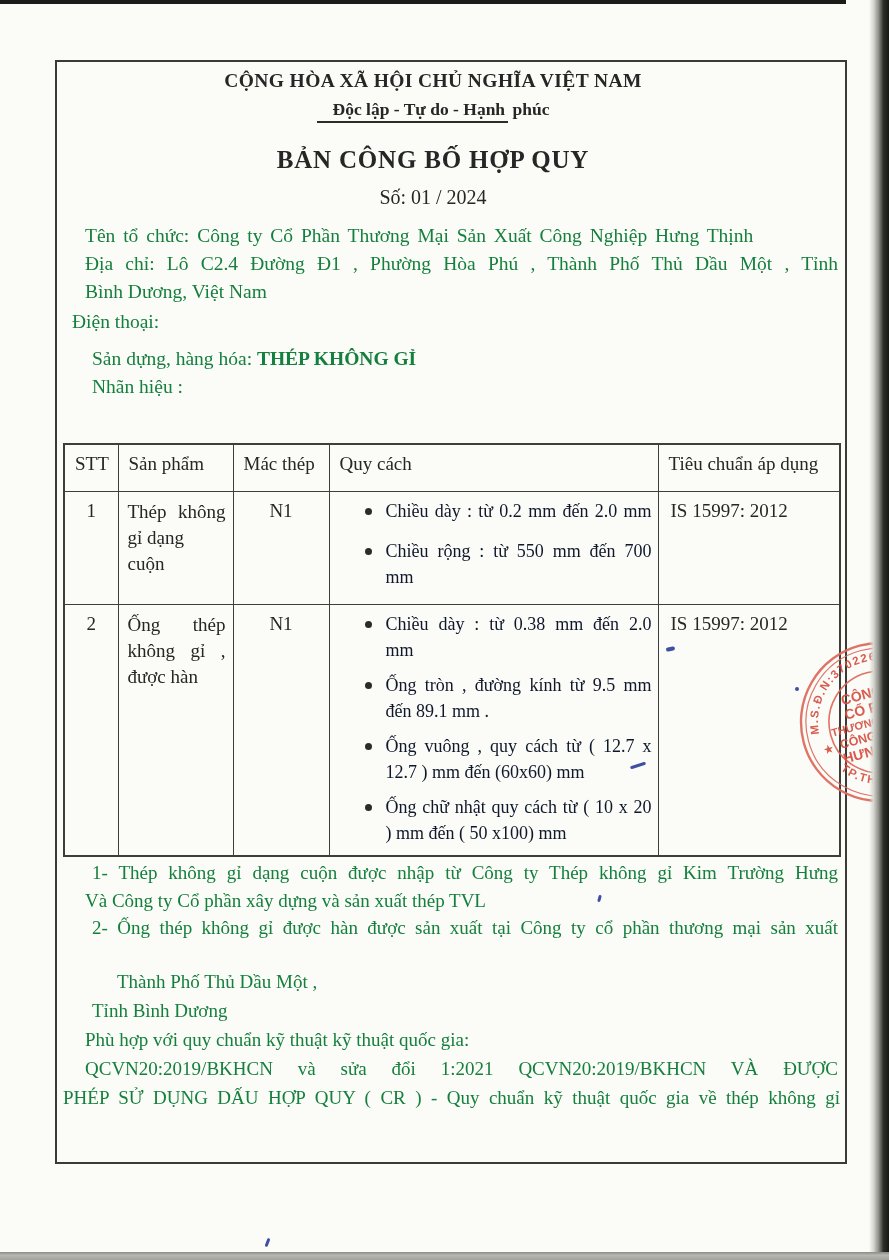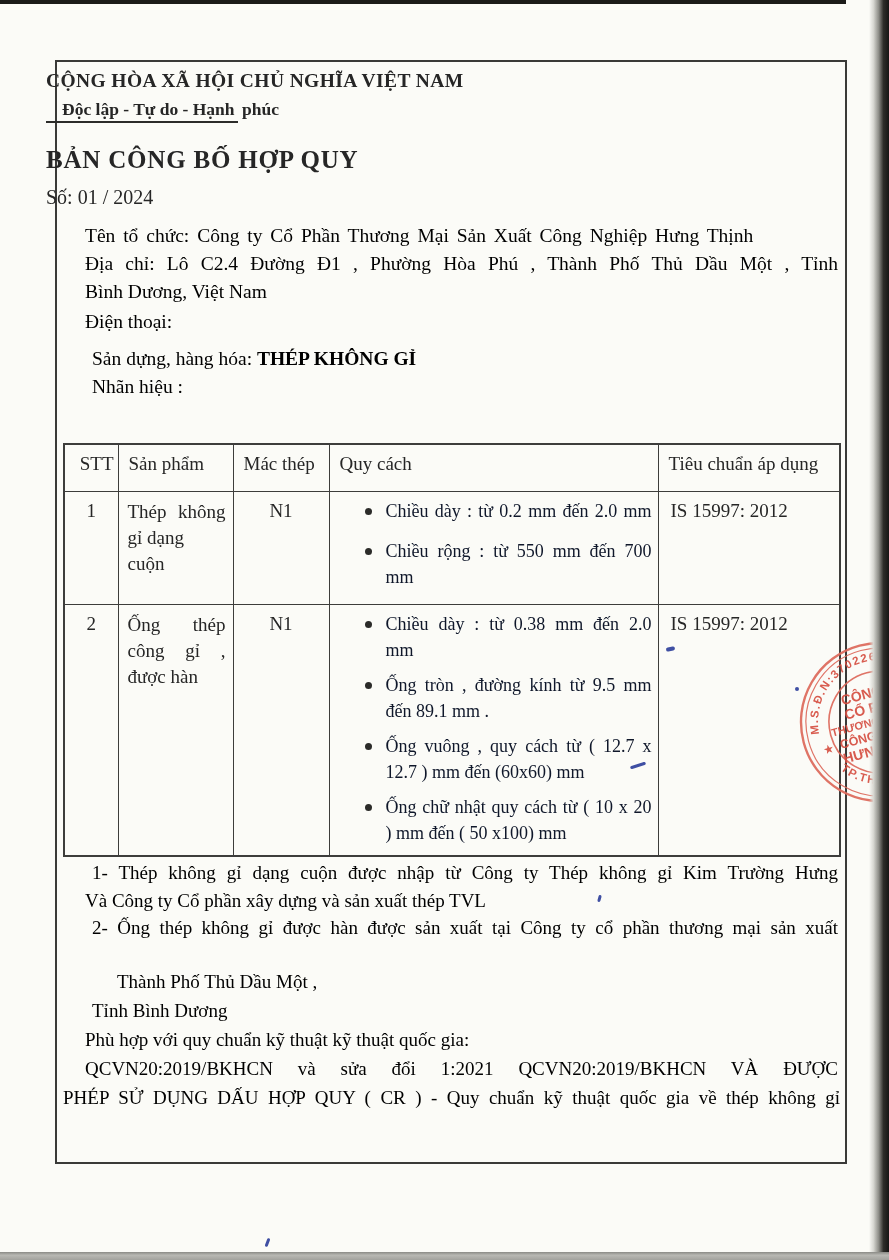--- a/index.html
+++ b/index.html
@@ -2,26 +2,26 @@
 <html><head>
 <meta charset="utf-8">
 <style>
   html,body{margin:0;padding:0;background:#e9e9e4;}
   #page{
     position:relative;width:889px;height:1260px;overflow:hidden;
     background:#fbfbf7;color:#262626;
     font-family:"Liberation Serif","DejaVu Serif",serif;
   }
   .abs{position:absolute;}
-  .line{position:absolute;white-space:nowrap;font-size:19.5px;color:#000000;}
+  .line{position:absolute;white-space:nowrap;font-size:19.5px;color:#15803d;}
   .jl{white-space:normal;text-align:justify;text-align-last:justify;}
   
   .page-border{position:absolute;left:55px;top:60px;width:788px;height:1100px;border:2px solid #3a3a38;}
   
-  .center-band{position:absolute;left:46px;width:756px;}
+  .center-band{position:absolute;left:55px;width:756px;text-align:center;}
   .nat-title{top:70px;font-weight:bold;font-size:19.5px;letter-spacing:.4px;}
   .motto{top:99px;font-weight:bold;font-size:17.5px;}
   .motto u{ text-decoration:none;border-bottom:2.5px solid #2c2c2a;padding:0 3px 2px 16px;}
   .doc-title{top:146px;font-weight:bold;font-size:25px;letter-spacing:.8px;}
   .doc-number{top:186px;font-size:20px;}
   
   .tbl{position:absolute;left:63px;top:443px;border-collapse:collapse;table-layout:fixed;}
   .tbl td{border:1.6px solid #3d3d3b;vertical-align:top;font-size:19px;}
   .tbl{border:2px solid #3d3d3b;}
   .tbl tr.hdr td{height:38px;padding:8px 4px 0 10px;}
@@ -51,35 +51,35 @@
   <div class="page-border"></div>
 
   <div class="center-band nat-title abs" style="top:70px">CỘNG HÒA XÃ HỘI CHỦ NGHĨA VIỆT NAM</div>
   <div class="center-band doc-title abs" style="top:146px">BẢN CÔNG BỐ HỢP QUY</div>
   <div class="center-band motto abs" style="top:99px"><u>Độc lập - Tự do - Hạnh</u><span> phúc</span></div>
   <div class="center-band doc-number abs" style="top:186px">Số: 01 / 2024</div>
 
   <div class="line" style="left:85px;top:225px;word-spacing:3px">Tên tổ chức: Công ty Cổ Phần Thương Mại Sản Xuất Công Nghiệp Hưng Thịnh</div>
   <div class="line jl" style="left:85px;top:253px;width:753px">Địa chỉ: Lô C2.4 Đường Đ1 , Phường Hòa Phú , Thành Phố Thủ Dầu Một , Tỉnh</div>
   <div class="line" style="left:85px;top:281px">Bình Dương, Việt Nam</div>
-  <div class="line" style="left:85px;top:311px">Điện thoại:</div>
+  <div class="line" style="left:72px;top:311px">Điện thoại:</div>
   <div class="line" style="left:92px;top:348px"><span>Sản dựng, hàng hóa: </span><b>THÉP KHÔNG GỈ</b></div>
   <div class="line" style="left:92px;top:376px">Nhãn hiệu :</div>
 
   <table class="tbl">
     <colgroup>
         <col style="width:54px">
         <col style="width:115px">
         <col style="width:96px">
         <col style="width:329px">
         <col style="width:182px">
       </colgroup>
     <tbody>
         <tr class="hdr">
-      <td style="text-align:right">STT</td>
+      <td style="text-align:left">STT</td>
       <td>Sản phẩm</td>
       <td>Mác thép</td>
       <td>Quy cách</td>
       <td>Tiêu chuẩn áp dụng</td>
     </tr>
     <tr class="row1" style="height:93px">
       <td class="c">1</td>
       <td class="prod-cell">
         <div class="jl">Thép không</div>
         <div>gỉ dạng cuộn</div>
@@ -99,21 +99,21 @@
                 <div>mm</div>
               </div>
         </div>
       </td>
       <td class="std-cell">IS 15997: 2012</td>
     </tr>
     <tr class="row2" style="height:237px">
       <td class="c">2</td>
       <td class="prod-cell">
         <div class="jl">Ống thép</div>
-        <div class="jl">công gỉ ,</div>
+        <div class="jl">không gỉ ,</div>
         <div>được hàn</div>
       </td>
       <td class="c">N1</td>
       <td class="spec-cell">
         <div class="spec">
           <span class="dot"></span>
           <div class="spec-txt">
                 <div class="jl">Chiều dày : từ 0.38 mm đến 2.0</div>
                 <div>mm</div>
               </div>

